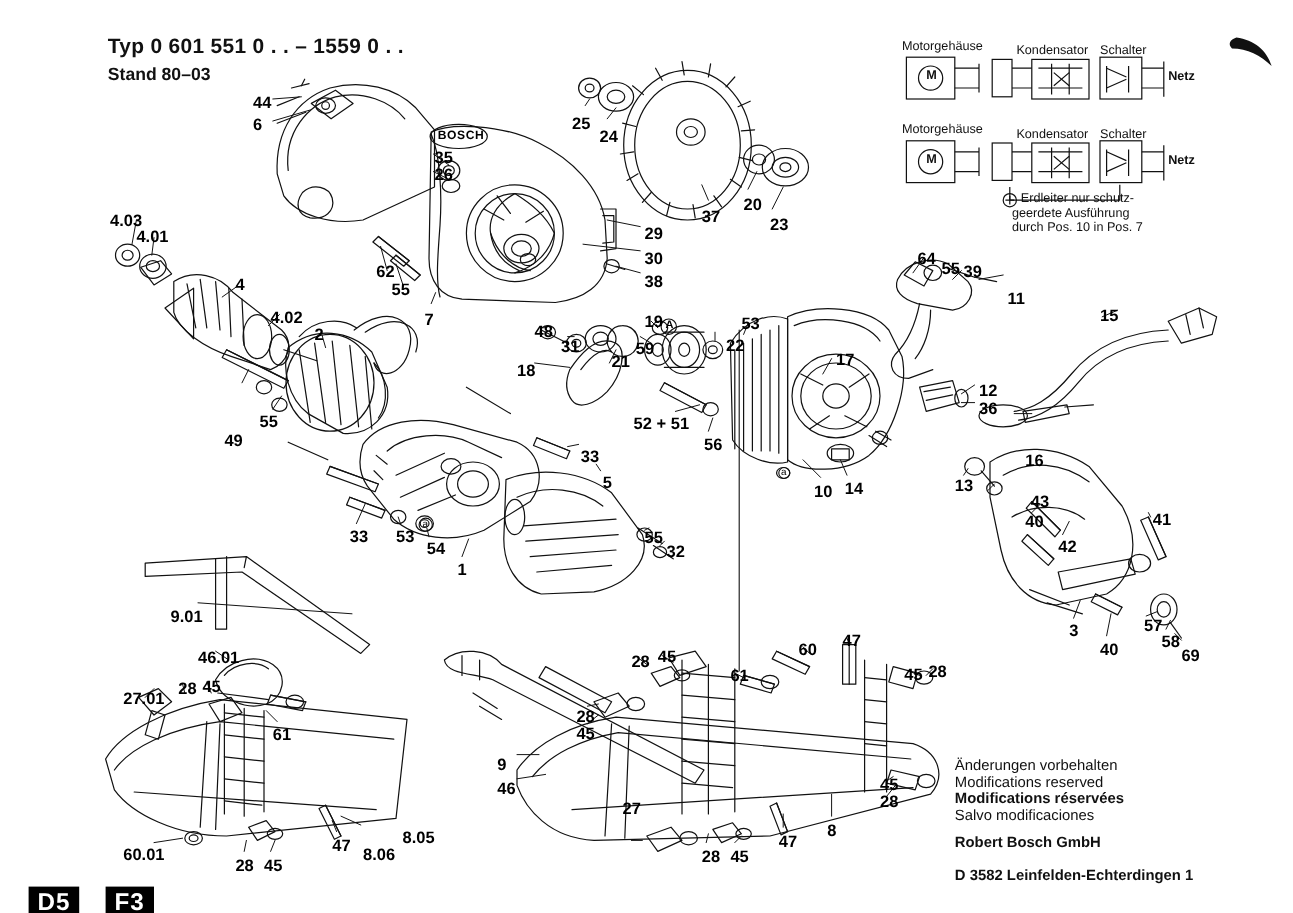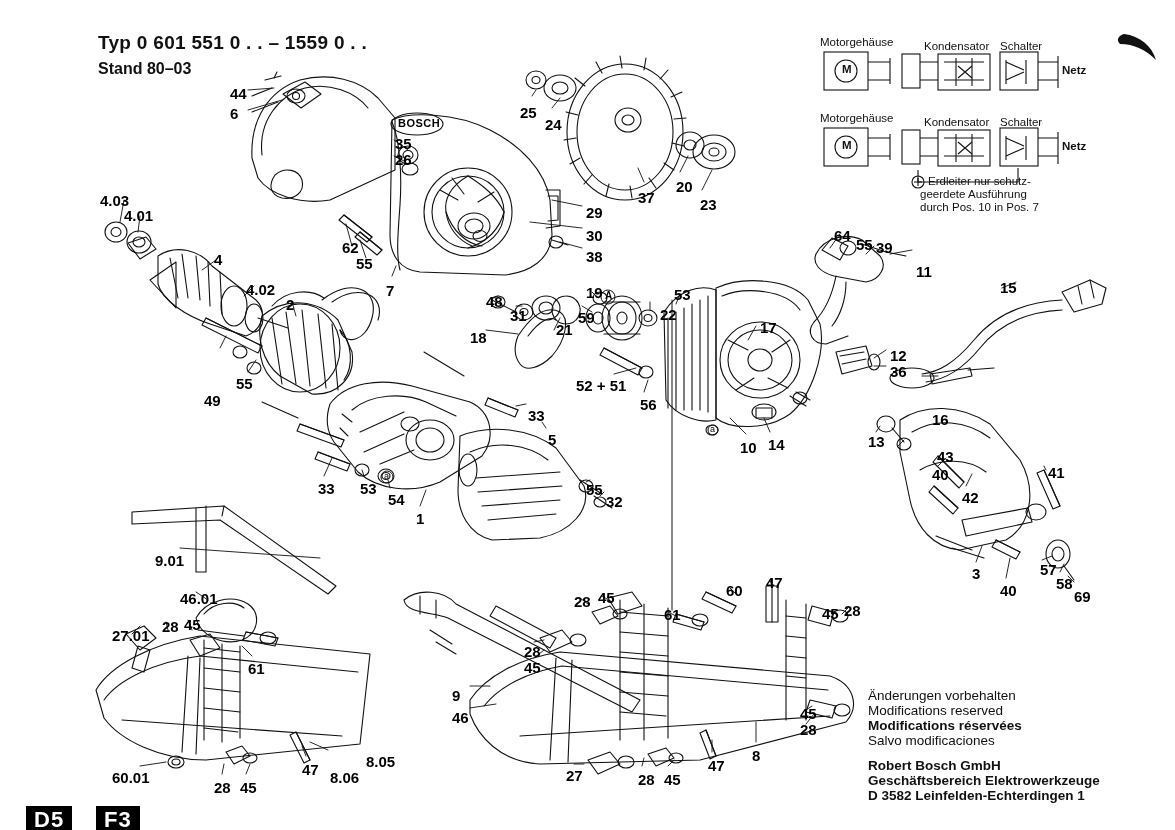--- a/index.html
+++ b/index.html
@@ -470,21 +470,20 @@
 
   <div class="wire-txt" style="left:928px; top:175px;">Erdleiter nur schutz-</div>
   <div class="wire-txt" style="left:920px; top:188px;">geerdete Ausführung</div>
   <div class="wire-txt" style="left:920px; top:201px;">durch Pos. 10 in Pos. 7</div>
 
   <div class="foot" style="left:868px; top:688px;">Änderungen vorbehalten</div>
   <div class="foot" style="left:868px; top:703px;">Modifications reserved</div>
   <div class="foot" style="left:868px; top:718px;font-weight:bold;">Modifications réservées</div>
   <div class="foot" style="left:868px; top:733px;">Salvo modificaciones</div>
   <div class="foot bold" style="left:868px; top:758px;">Robert Bosch GmbH</div>
-  <div class="foot bold" style="left:868px; top:773px;">Geschäftsbereich Elektrowerkzeuge</div>
   <div class="foot bold" style="left:868px; top:788px;">D 3582 Leinfelden-Echterdingen 1</div>
 
   <div class="badge" style="left:26px; top:806px;">D5</div>
   <div class="badge" style="left:96px; top:806px;">F3</div>
 
   <div id="callouts">
       <div class="lbl" style="left: 230px; top: 86px;">44</div>
       <div class="lbl" style="left: 230px; top: 106px;">6</div>
       <div class="lbl" style="left: 395px; top: 136px;">35</div>
       <div class="lbl" style="left: 395px; top: 152px;">26</div>
@@ -564,18 +563,18 @@
       <div class="lbl" style="left: 574px; top: 594px;">28</div>
       <div class="lbl" style="left: 598px; top: 590px;">45</div>
       <div class="lbl" style="left: 664px; top: 607px;">61</div>
       <div class="lbl" style="left: 726px; top: 583px;">60</div>
       <div class="lbl" style="left: 766px; top: 575px;">47</div>
       <div class="lbl" style="left: 822px; top: 606px;">45</div>
       <div class="lbl" style="left: 844px; top: 603px;">28</div>
       <div class="lbl" style="left: 800px; top: 706px;">45</div>
       <div class="lbl" style="left: 800px; top: 722px;">28</div>
       <div class="lbl" style="left: 752px; top: 748px;">8</div>
-      <div class="lbl" style="left: 566px; top: 768px;">27</div>
+      <div class="lbl" style="left: 566px; top: 728px;">27</div>
       <div class="lbl" style="left: 638px; top: 772px;">28</div>
       <div class="lbl" style="left: 664px; top: 772px;">45</div>
       <div class="lbl" style="left: 708px; top: 758px;">47</div>
     </div>
 </div>
 
 </body></html>

